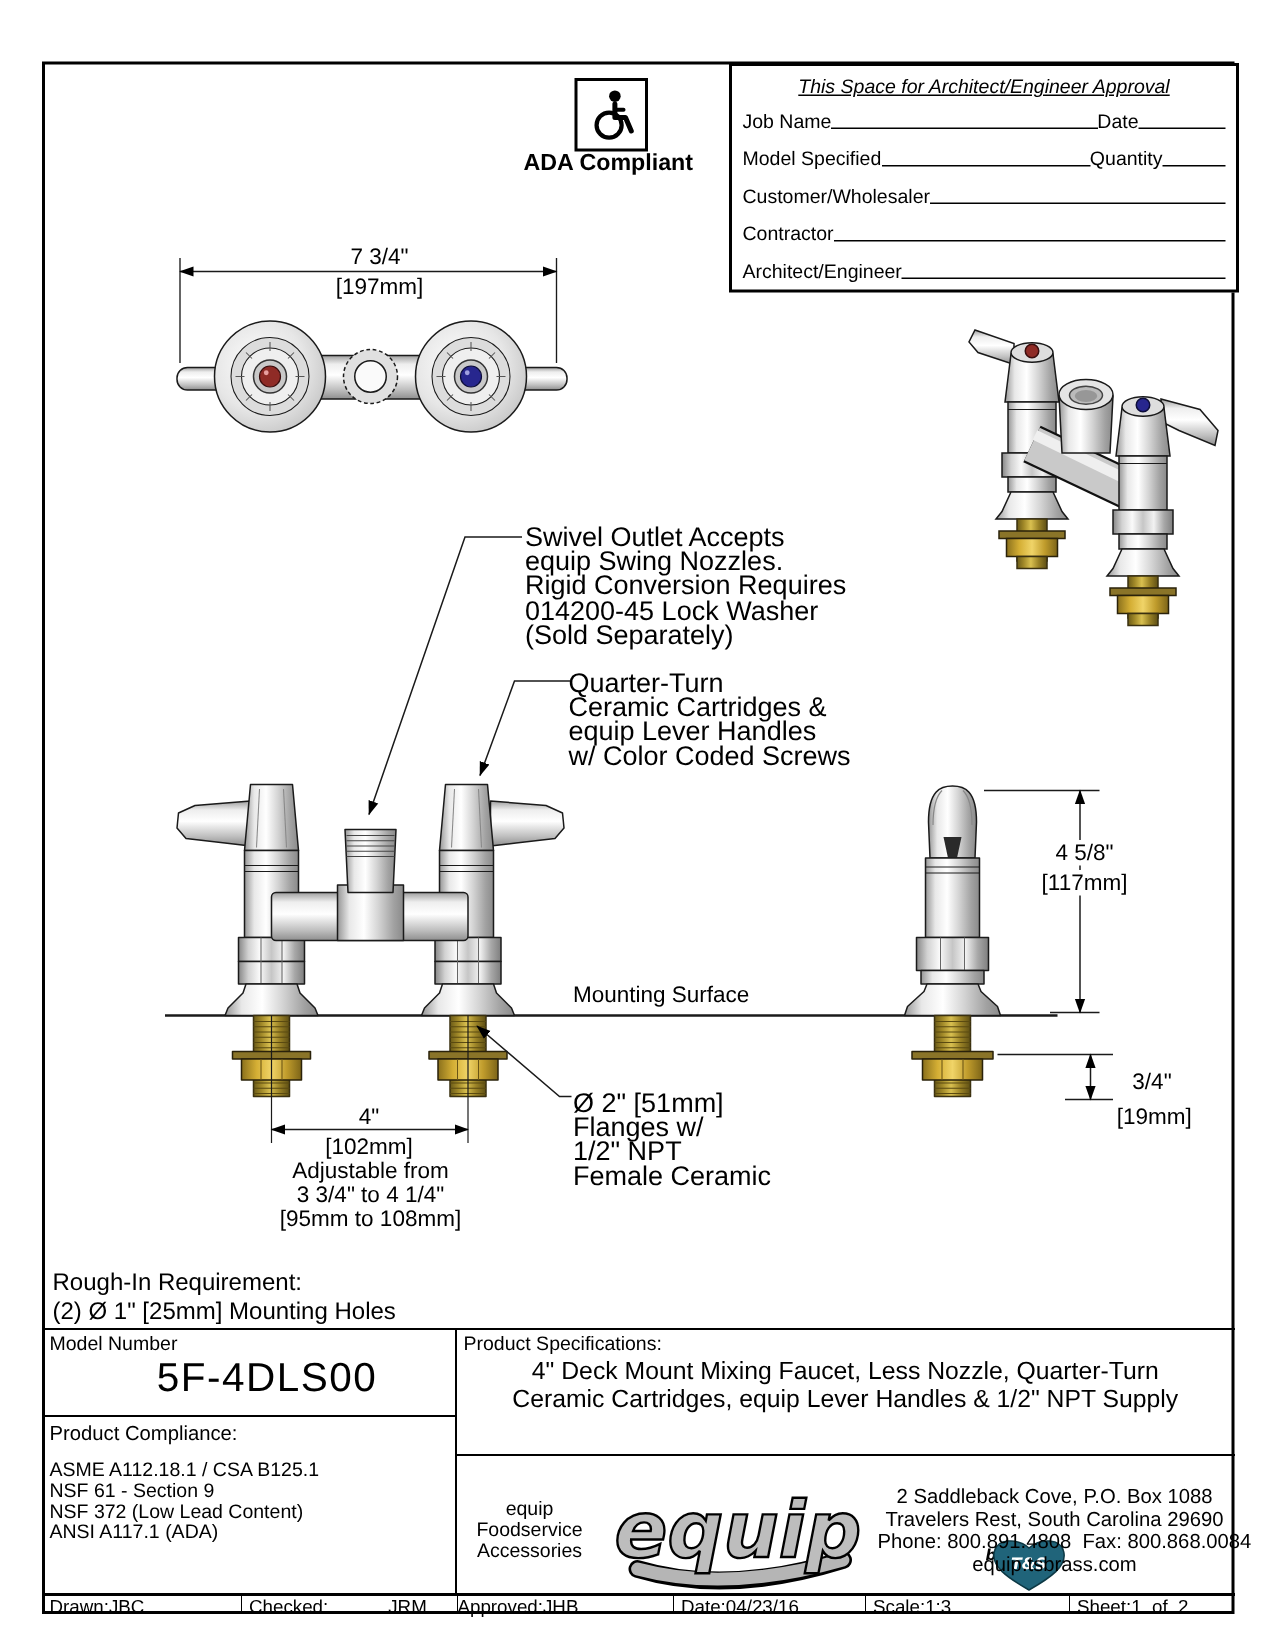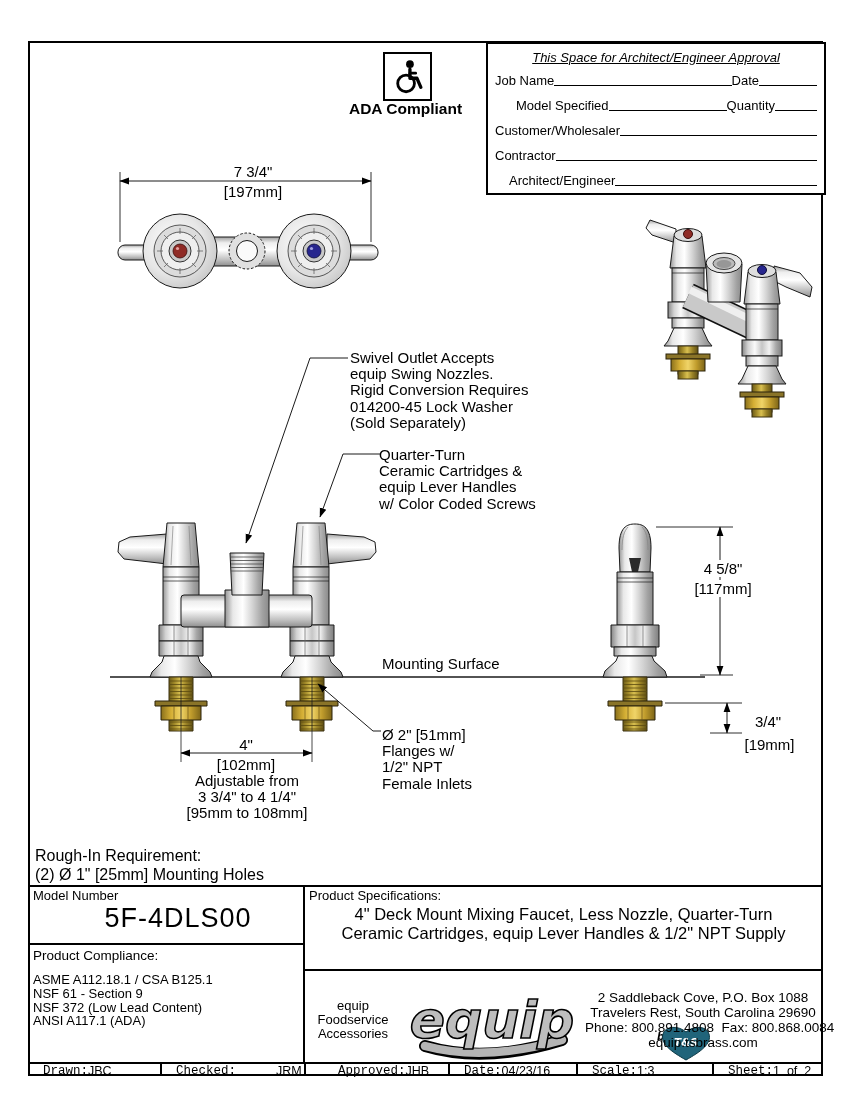--- a/index.html
+++ b/index.html
@@ -1,35 +1,35 @@
 <!DOCTYPE html>
 <html style="--hot: #8f2b26; --cold: #27268e; --brass: #c7a336; --logo_teal: #20647a;"><head>
 <meta charset="utf-8">
 <style>
   html,body{margin:0;padding:0;background:#fff;}
   #page{position:relative;width:850px;height:1100px;background:#fff;overflow:hidden;
         font-family:"Liberation Sans", sans-serif;color:#000;}
   .t{position:absolute;}
   .blk span{display:block;}
-  .callout{font-size:15px;line-height:16.2px;}
+  .callout{font-size:18px;line-height:16.2px;}
   .dim{font-size:15px;text-align:center;}
   .small{font-size:13px;}
   svg{position:absolute;left:0;top:0;}
   
   .approval{position:absolute;border:2px solid #000;background:#fff;font-size:13px;}
   .approval .title{text-align:center;font-style:italic;text-decoration:underline;margin-top:6px;}
   .arow{position:absolute;left:7px;right:7px;display:flex;align-items:flex-end;height:20px;}
   .arow .fill{flex:1;border-bottom:1px solid #000;margin:0 0 2px 0;height:12px;}
   .arow .fix64{flex:0 0 58px;border-bottom:1px solid #000;margin-bottom:2px;height:12px;}
   .arow .fix44{flex:0 0 42px;border-bottom:1px solid #000;margin-bottom:2px;height:12px;}
   
   .adabox{position:absolute;border:2.5px solid #000;display:flex;align-items:center;justify-content:center;}
   
   .fcell{position:absolute;display:flex;font-size:12.5px;height:13px;align-items:center;top:1064px;}
-  .fcell .lab{padding-left:15px;font-family:Liberation Mono, monospace;}
+  .fcell .lab{padding-left:5px;}
   .fcell .val{flex:1;white-space:pre;}
   .ctr{text-align:center;}
   .pre{white-space:pre;}
 </style>
 </head>
 <body>
 <div id="page">
 
 <svg width="850" height="1100" viewBox="0 0 850 1100">
   <defs>
@@ -329,35 +329,35 @@
 </svg>
 
 <div class="approval" style="left:486px;top:42px;width:336px;height:149px;">
   <div class="title">This Space for Architect/Engineer Approval</div>
   <div class="arow" style="top:24px;">
     <span>Job Name</span>
         <span class="fill"></span>
     <span>Date</span>
         <span class="fix64"></span>
   </div>
-  <div class="arow" style="top:49px;margin-left:21px;">
+  <div class="arow" style="top:49px;">
     <span>Model Specified</span>
         <span class="fill"></span>
     <span>Quantity</span>
         <span class="fix44"></span>
   </div>
   <div class="arow" style="top:99px;">
     <span>Contractor</span>
         <span class="fill"></span>
   </div>
   <div class="arow" style="top:74px;">
     <span>Customer/Wholesaler</span>
         <span class="fill"></span>
   </div>
-  <div class="arow" style="top:124px;margin-left:14px;">
+  <div class="arow" style="top:124px;">
     <span>Architect/Engineer</span>
         <span class="fill"></span>
   </div>
 </div>
 
 <div class="adabox" style="left:383px;top:52px;width:45px;height:45px;">
   <svg width="34" height="36" viewBox="0 0 26 28" style="position:static;">
     <circle cx="14.5" cy="4" r="3" fill="#000"></circle>
     <path d="M14.5,8 L14.5,15 L20,15 L23,22" stroke="#000" stroke-width="2.6" fill="none" stroke-linecap="round" stroke-linejoin="round"></path>
     <path d="M14.5,11 L19,11" stroke="#000" stroke-width="2" stroke-linecap="round"></path>
@@ -393,21 +393,21 @@
   <span>Quarter-Turn</span>
   <span>Ceramic Cartridges &amp;</span>
   <span>equip Lever Handles</span>
   <span>w/ Color Coded Screws</span>
 </div>
 <div class="t" style="left:382px;top:655px;font-size:15px;">Mounting Surface</div>
 <div class="t callout blk" style="left:382px;top:727px;">
   <span>Ø 2" [51mm]</span>
   <span>Flanges w/</span>
   <span>1/2" NPT</span>
-  <span>Female Inlets</span>
+  <span>Female Ceramic</span>
 </div>
 
 <div class="t blk" style="left:35px;top:847px;font-size:16px;line-height:18.5px;">
   <span>Rough-In Requirement:</span>
   <span>(2) Ø 1" [25mm] Mounting Holes</span>
 </div>
 
 <div class="t small" style="left:33px;top:888px;">Model Number</div>
 <div class="t ctr" style="left:28px;top:903px;width:300px;font-size:27px;letter-spacing:1px;">5F-4DLS00</div>
 <div class="t" style="left:33px;top:948px;font-size:13.5px;">Product Compliance:</div>
@@ -437,21 +437,21 @@
 </div>
 
 <div class="fcell" style="left:28px;width:132px;">
   <span class="lab">Drawn:</span>
       <span class="val">JBC</span>
 </div>
 <div class="fcell" style="left:161px;width:143px;gap:40px;">
   <span class="lab">Checked:</span>
       <span class="val">JRM</span>
 </div>
-<div class="fcell" style="left:323px;width:143px;">
+<div class="fcell" style="left:300px;width:143px;">
   <span class="lab">Approved:</span>
       <span class="val">JHB</span>
 </div>
 <div class="fcell" style="left:449px;width:127px;">
   <span class="lab">Date:</span>
       <span class="val">04/23/16</span>
 </div>
 <div class="fcell" style="left:577px;width:135px;">
   <span class="lab">Scale:</span>
       <span class="val">1:3</span>

